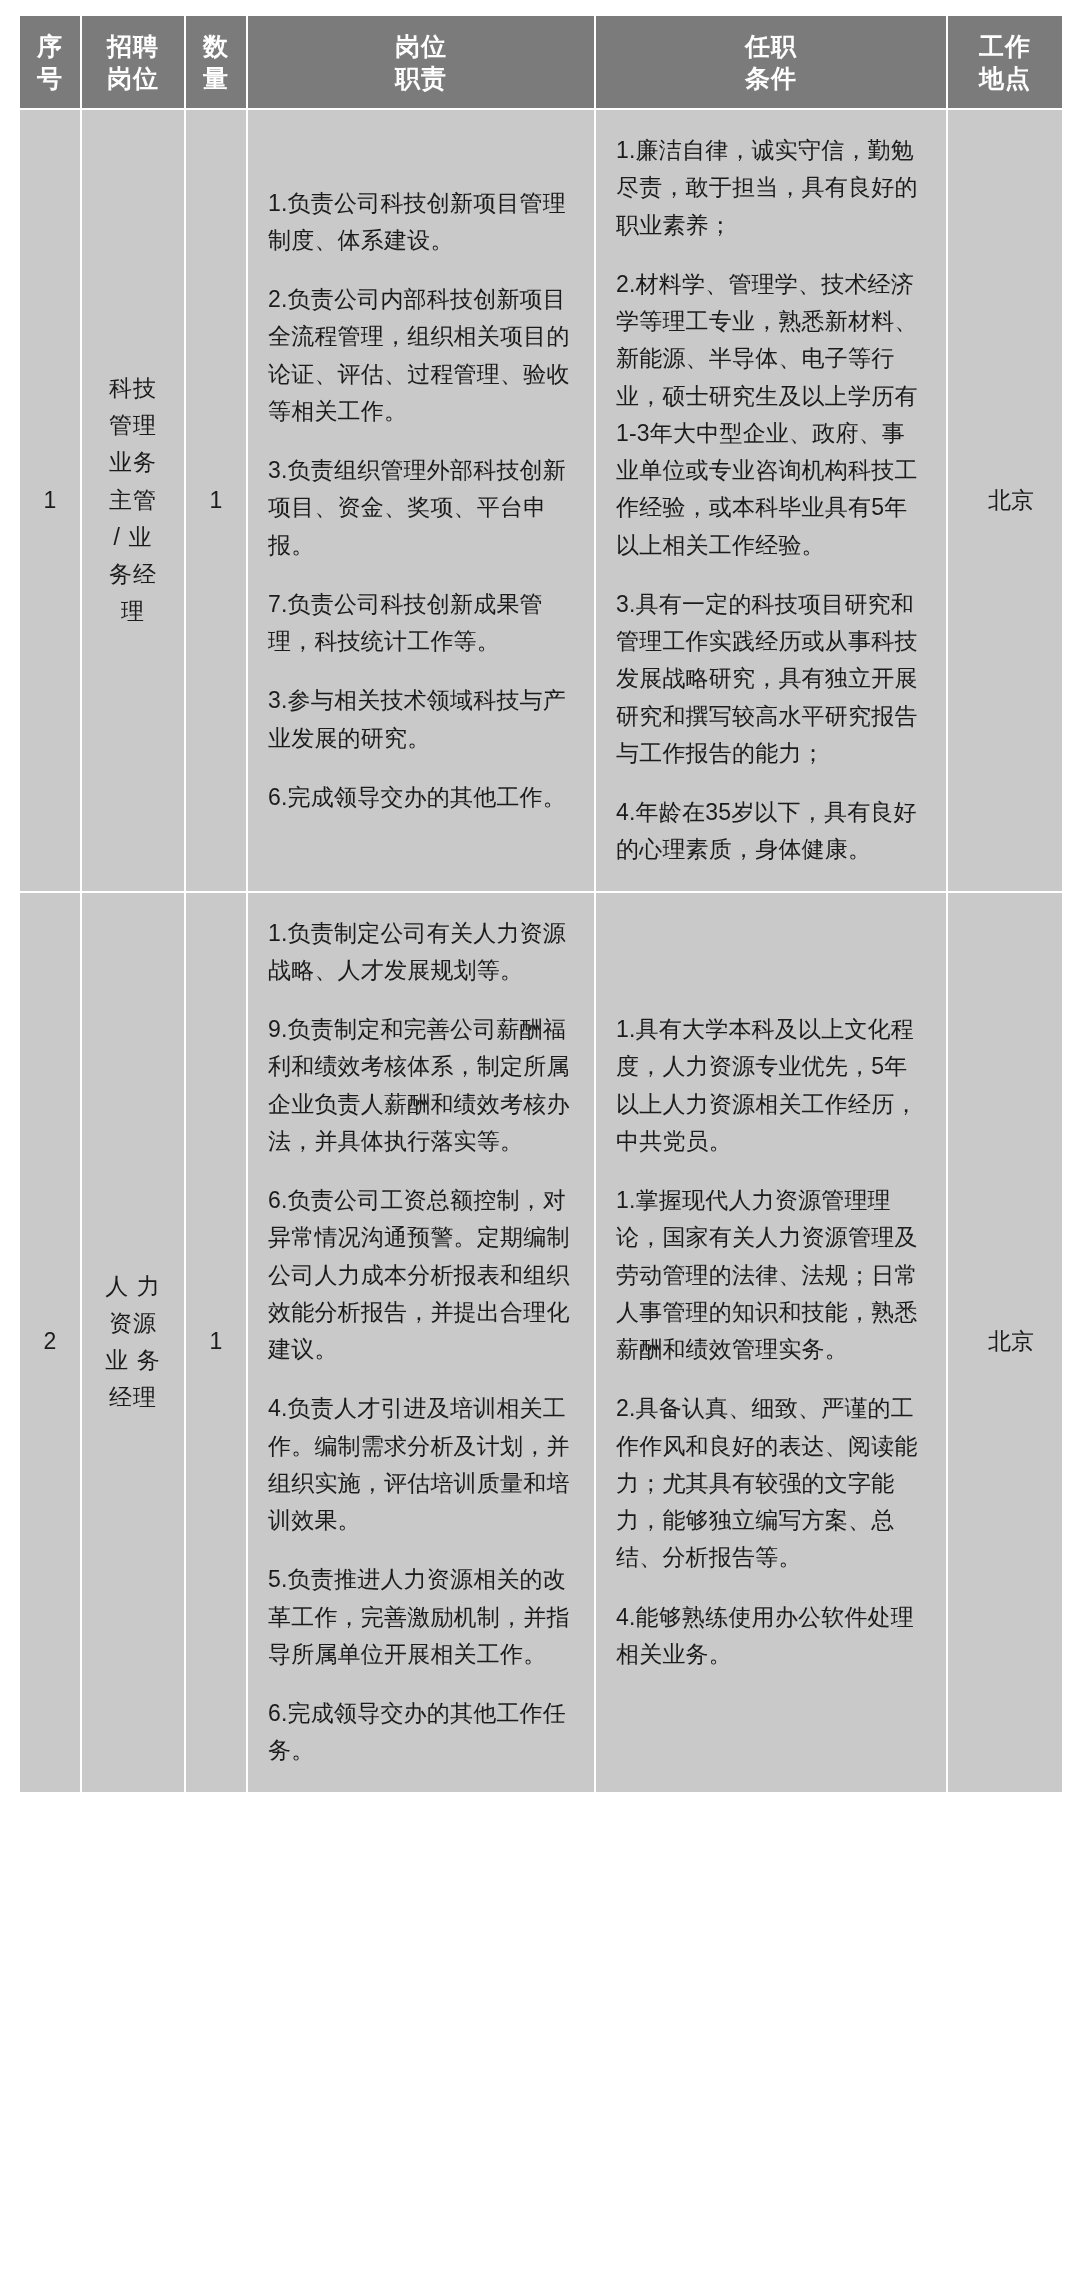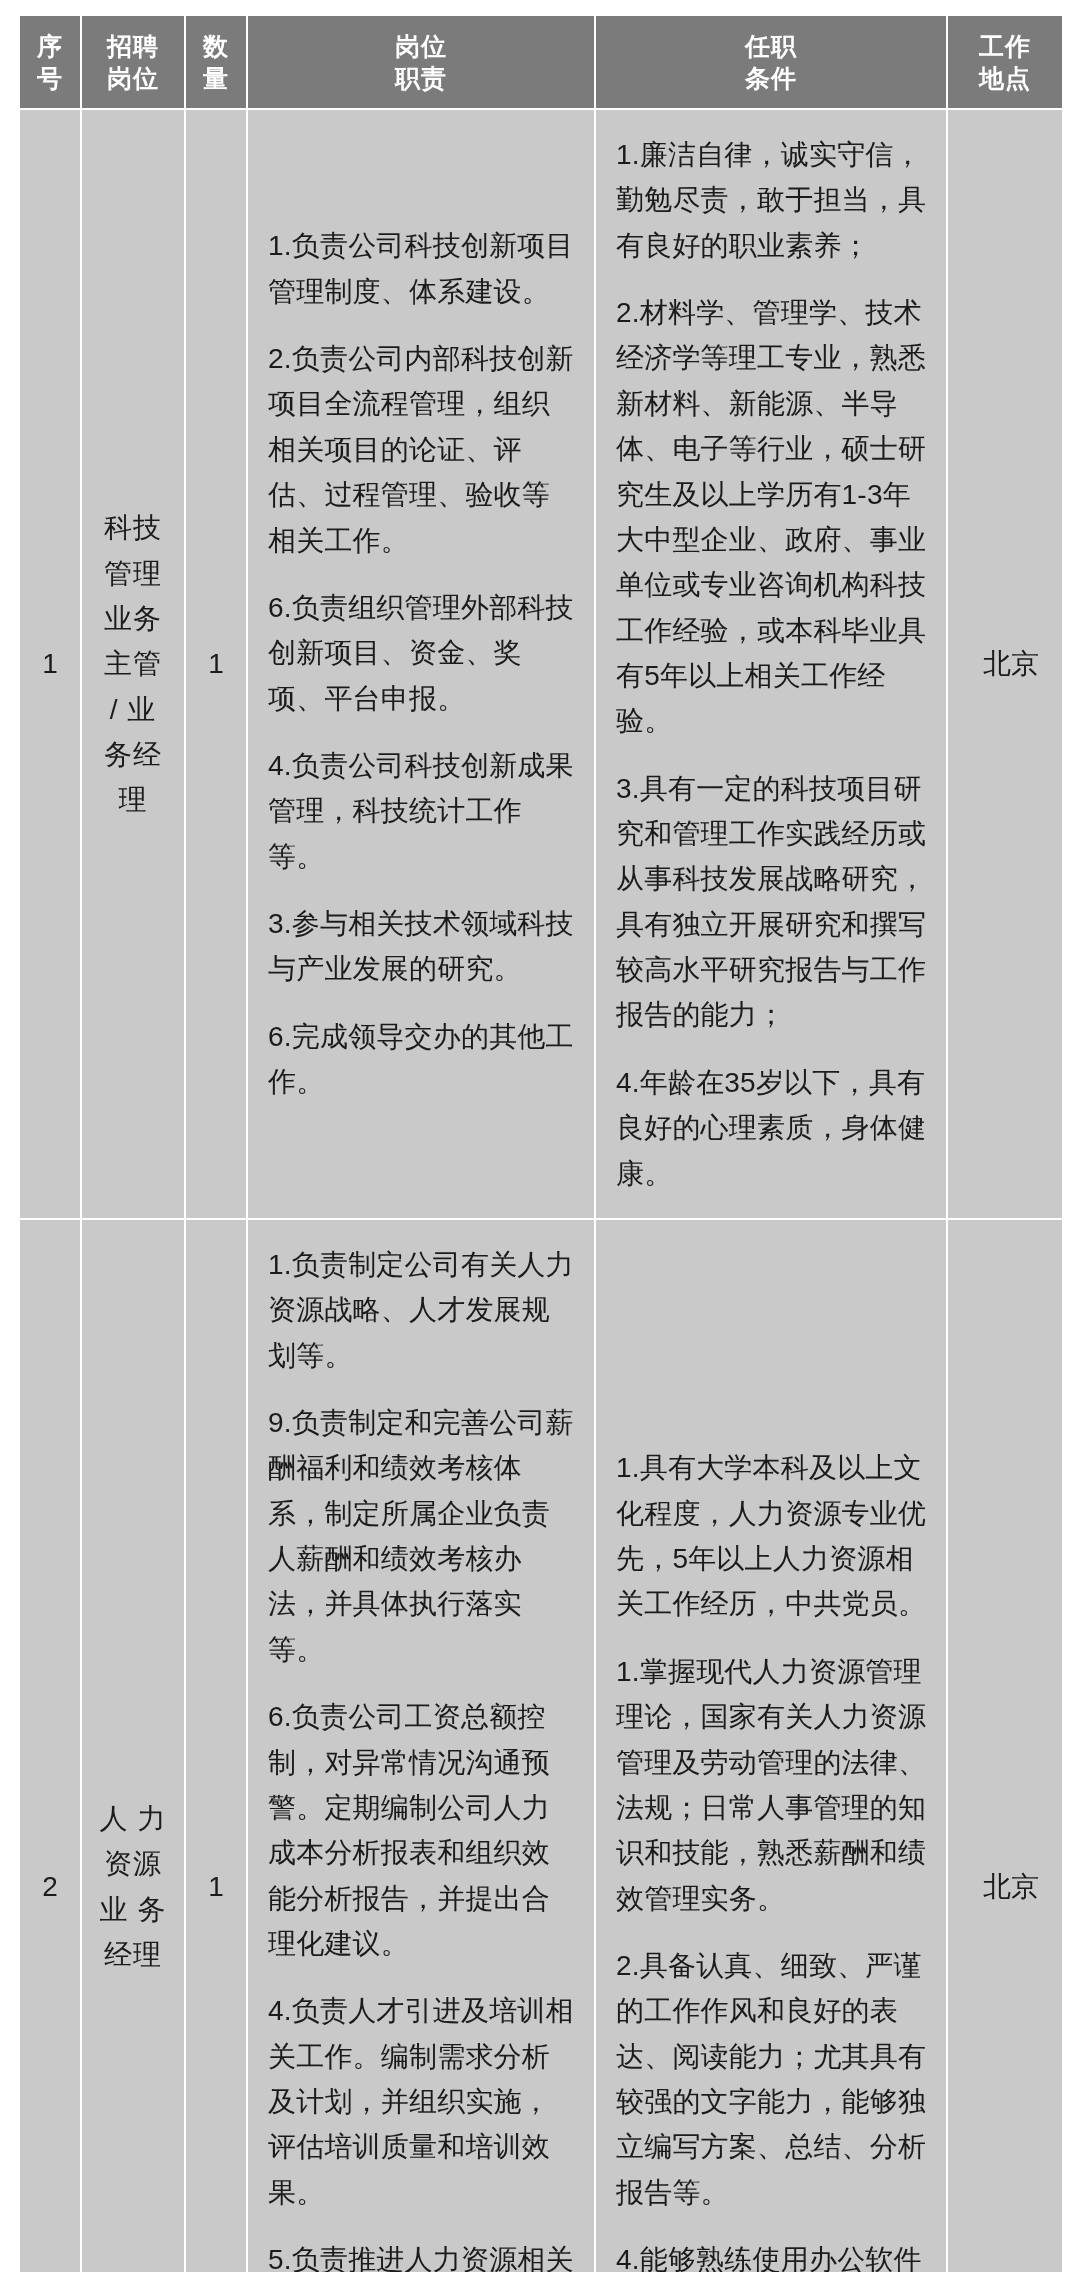--- a/index.html
+++ b/index.html
@@ -49,21 +49,21 @@
   }
   .hdr-stack {
     display: block;
   }
   .hdr-line {
     display: block;
   }
   table.job-table tbody td {
     background: #c9c9c9;
     color: #1b1b1b;
-    font-size: 28px;
+    font-size: 23px;
     line-height: 1.62;
   }
   td.cell-no {
     text-align: center;
     font-size: 25px;
     font-weight: normal;
   }
   td.cell-qty {
     text-align: center;
     font-size: 25px;
@@ -167,22 +167,22 @@
             <span class="post-line">主管</span>
             <span class="post-line">/ 业</span>
             <span class="post-line">务经</span>
             <span class="post-line">理</span>
           </span>
         </td>
         <td class="cell-qty">1</td>
         <td class="cell-text">
           <p>1.负责公司科技创新项目管理制度、体系建设。</p>
           <p>2.负责公司内部科技创新项目全流程管理，组织相关项目的论证、评估、过程管理、验收等相关工作。</p>
-          <p>6.负责组织管理外部科技创新项目、资金、奖项、平台申报。</p>
-          <p>4.负责公司科技创新成果管理，科技统计工作等。</p>
+          <p>3.负责组织管理外部科技创新项目、资金、奖项、平台申报。</p>
+          <p>7.负责公司科技创新成果管理，科技统计工作等。</p>
           <p>3.参与相关技术领域科技与产业发展的研究。</p>
           <p>6.完成领导交办的其他工作。</p>
         </td>
         <td class="cell-text">
           <p>1.廉洁自律，诚实守信，勤勉尽责，敢于担当，具有良好的职业素养；</p>
           <p>2.材料学、管理学、技术经济学等理工专业，熟悉新材料、新能源、半导体、电子等行业，硕士研究生及以上学历有1-3年大中型企业、政府、事业单位或专业咨询机构科技工作经验，或本科毕业具有5年以上相关工作经验。</p>
           <p>3.具有一定的科技项目研究和管理工作实践经历或从事科技发展战略研究，具有独立开展研究和撰写较高水平研究报告与工作报告的能力；</p>
           <p>4.年龄在35岁以下，具有良好的心理素质，身体健康。</p>
         </td>
         <td class="cell-loc">北京</td>

